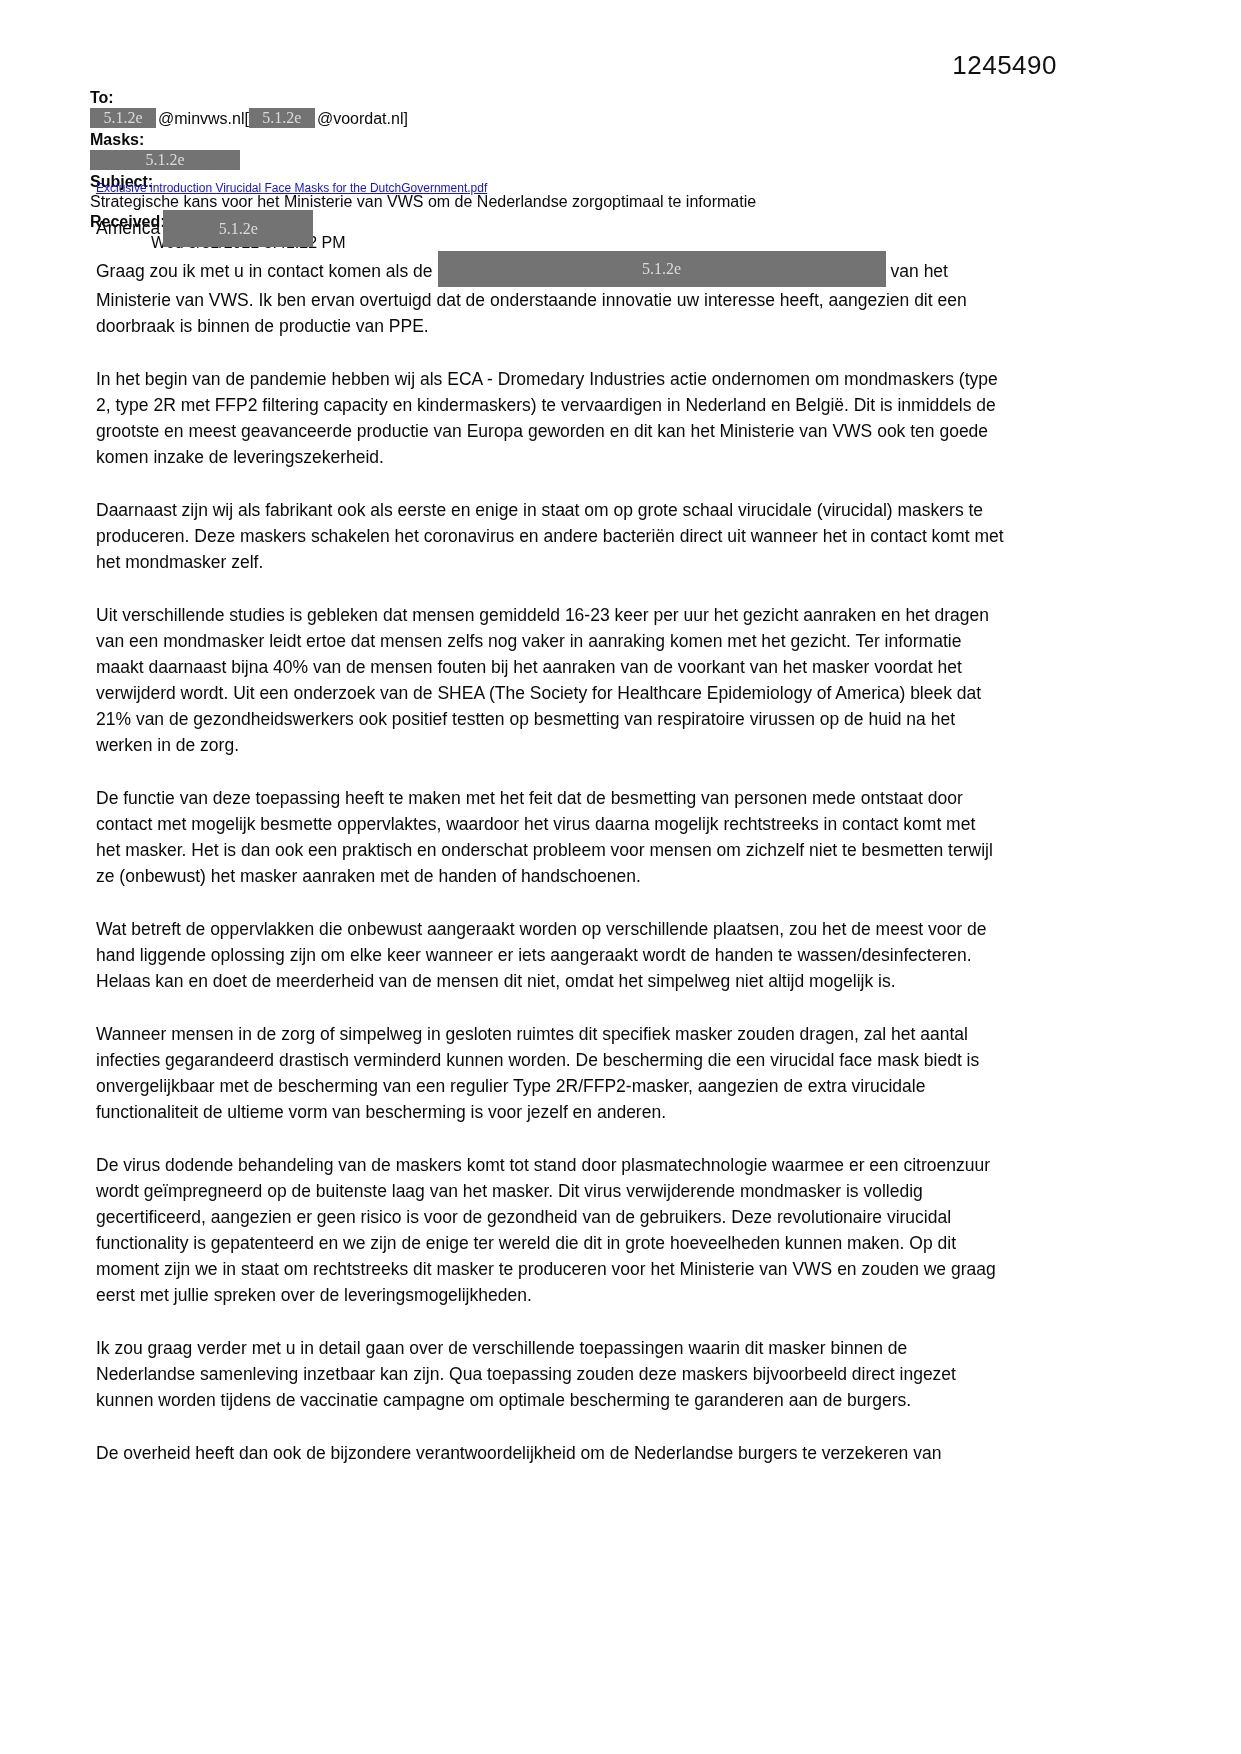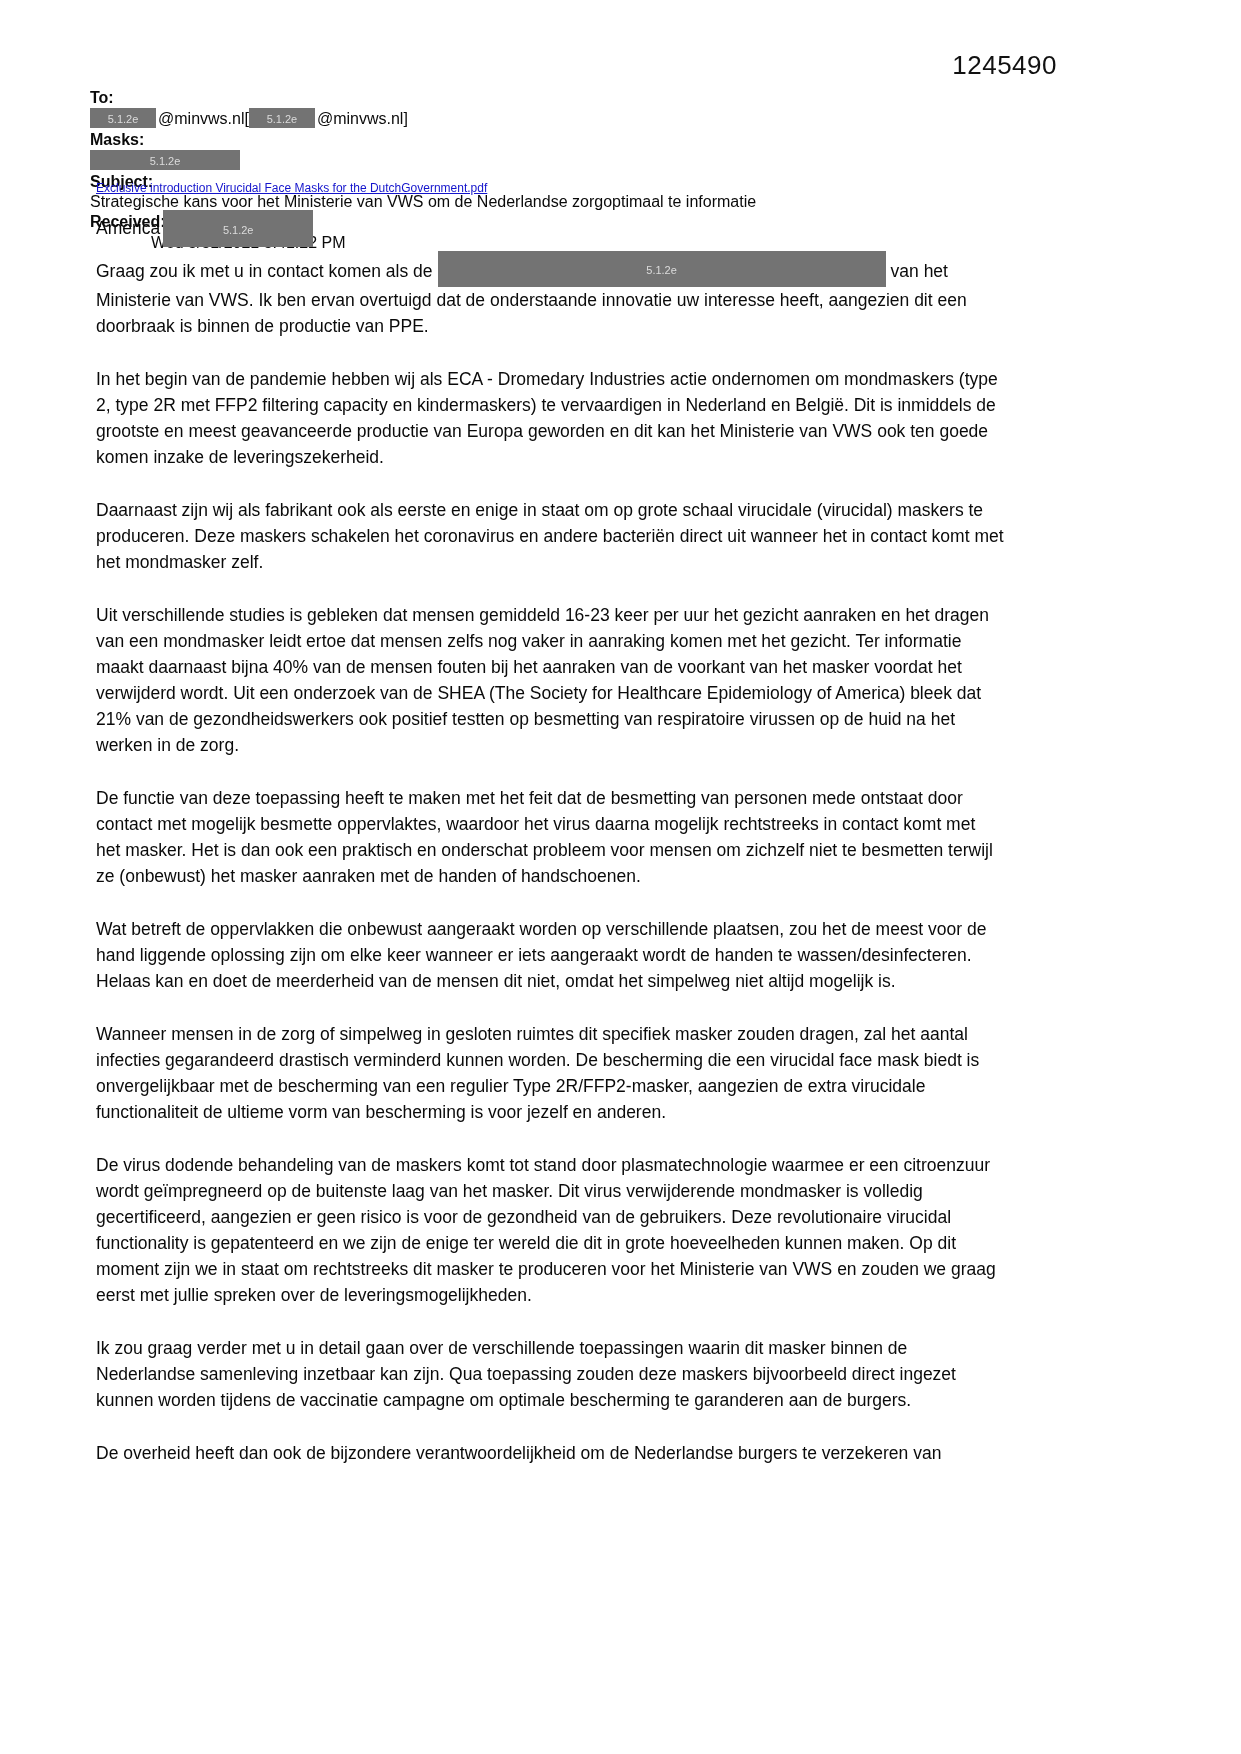--- a/index.html
+++ b/index.html
@@ -30,21 +30,21 @@
   .hvalue { white-space: nowrap; }
   .hvalue.received-indent { padding-left: 61px; }
 
   .redact {
     display: inline-block;
     background: var(--redaction-bg);
     color: var(--redaction-text);
     text-align: center;
     overflow: hidden;
   }
-  .rlabel { font-size: 11px; color: var(--redaction-text); font-family: Liberation Sans, sans-serif; margin-top: 44px; }
+  .rlabel { font-size: 16px; color: var(--redaction-text); font-family: Liberation Serif, serif; margin-top: 44px; }
   .h-redact { width: 66px; height: 20px; line-height: 19px; vertical-align: -4px; margin-right: 2px; }
   .from-redact { width: 150px; }
   .greet-redact { width: 150px; height: 37px; line-height: 36px; vertical-align: -13px; margin-left: 3px; }
   .p1-redact { width: 448px; height: 36px; line-height: 35px; vertical-align: -10px; margin: 0 5px; }
 
   .attachment {
     position: absolute; top: 181px; left: 96px;
     font-size: 12px; color: var(--link-blue);
     text-decoration: underline; cursor: pointer;
   }
@@ -57,21 +57,21 @@
 </head>
 <body>
 
 <div class="page">
 
   <div class="doc-number">1245490</div>
 
   <div class="header">
     <div class="hrow">
       <span class="hlabel">To:</span>
-      <span class="hvalue"><span class="redact h-redact"><span class="rlabel">5.1.2e</span></span><span>@minvws.nl[</span><span class="redact h-redact"><span class="rlabel">5.1.2e</span></span><span>@minvws.nl]</span></span>
+      <span class="hvalue"><span class="redact h-redact"><span class="rlabel">5.1.2e</span></span><span>@minvws.nl[</span><span class="redact h-redact"><span class="rlabel">5.1.2e</span></span><span>@voordat.nl]</span></span>
     </div>
     <div class="hrow">
       <span class="hlabel">Masks:</span>
       <span class="hvalue"><span class="redact h-redact from-redact"><span class="rlabel">5.1.2e</span></span></span>
     </div>
     <div class="hrow">
       <span class="hlabel">Subject:</span>
       <span class="hvalue">Strategische kans voor het Ministerie van VWS om de Nederlandse zorgoptimaal te informatie</span>
     </div>
     <div class="hrow">

